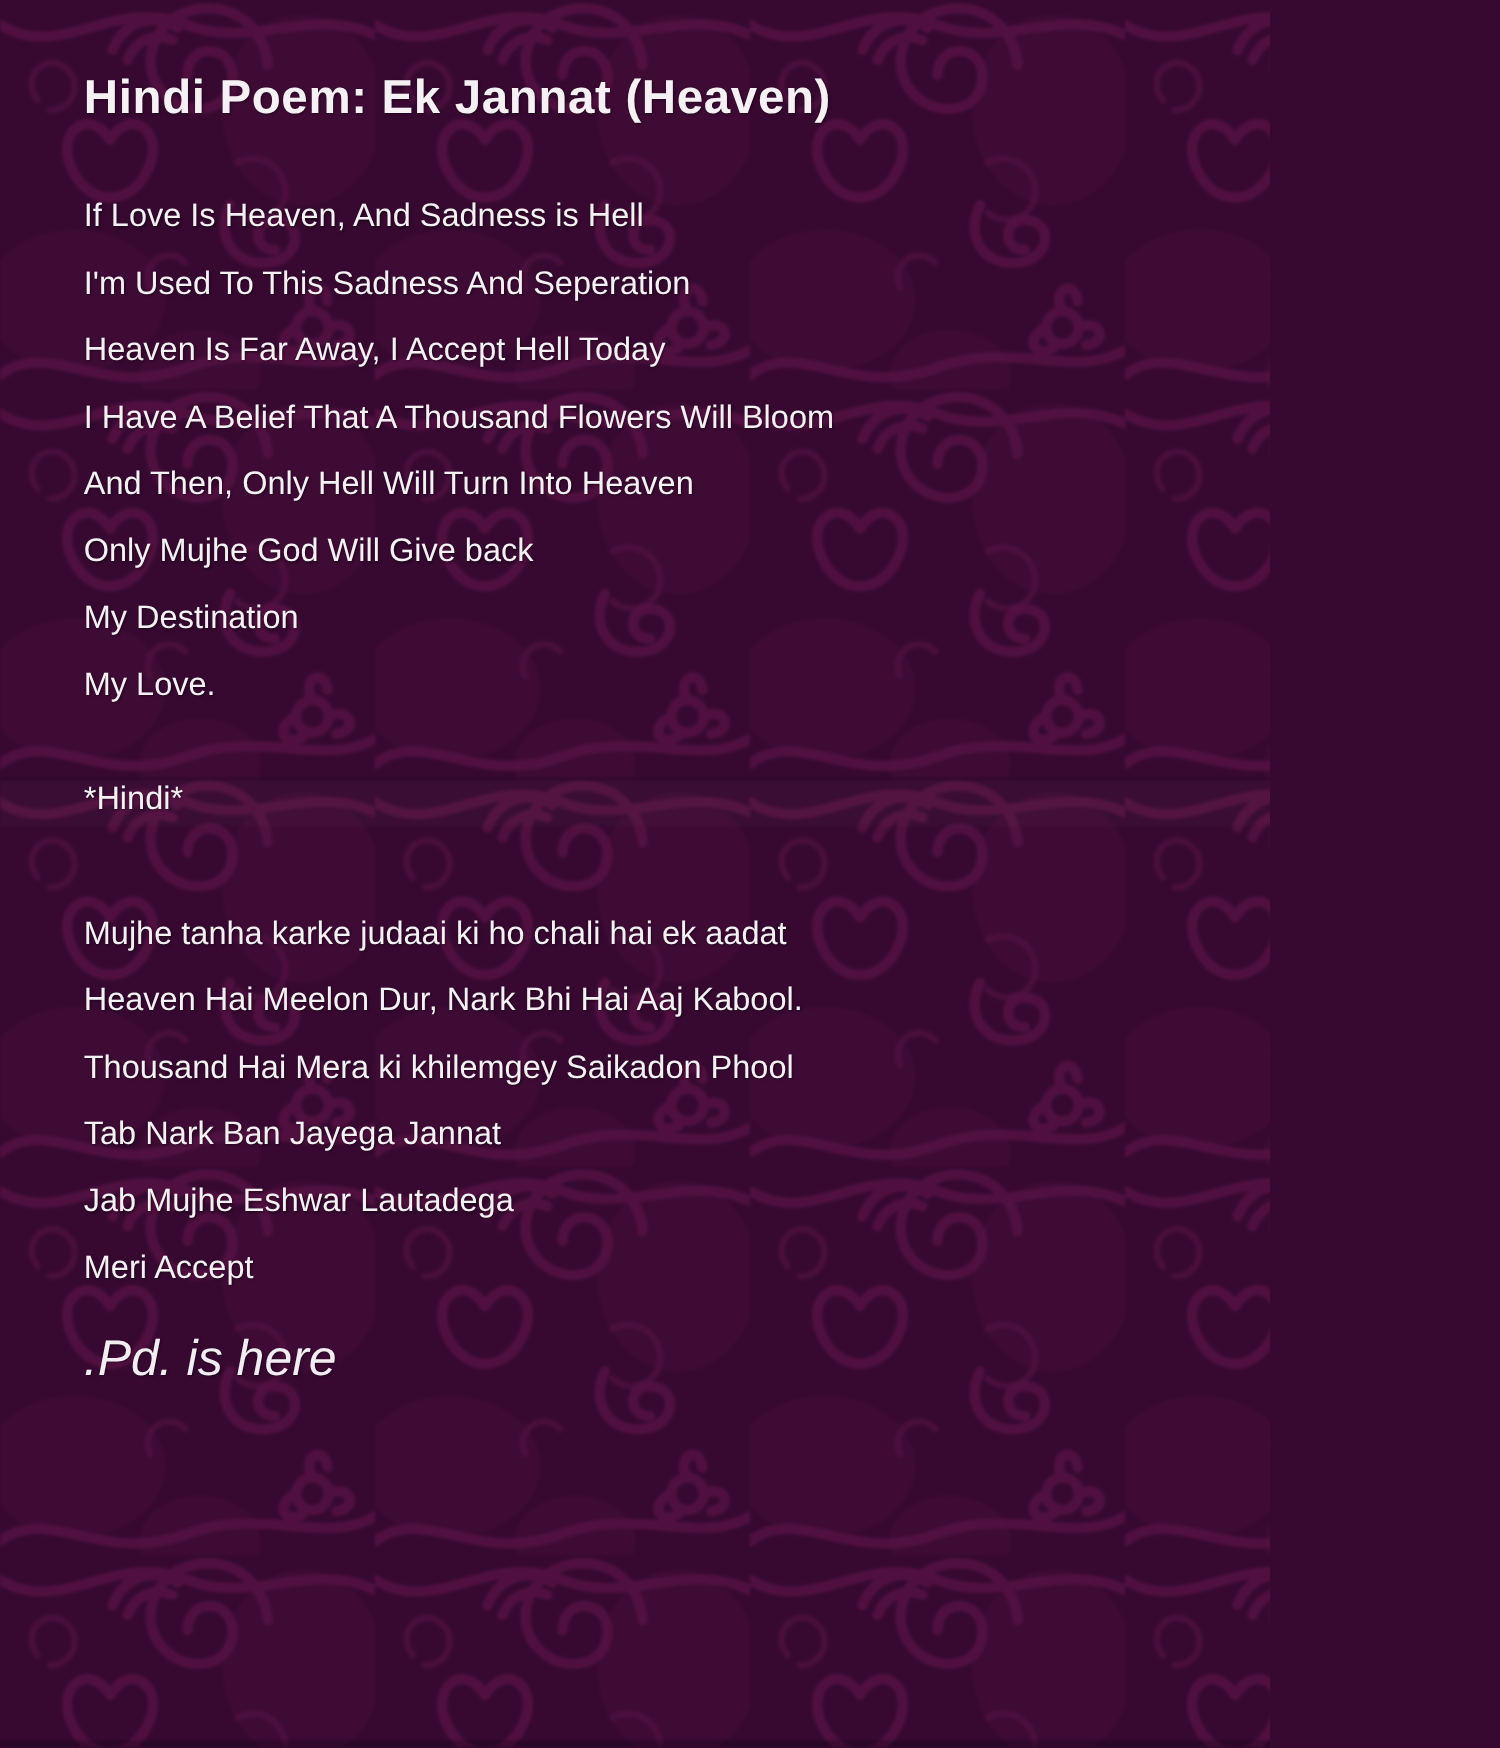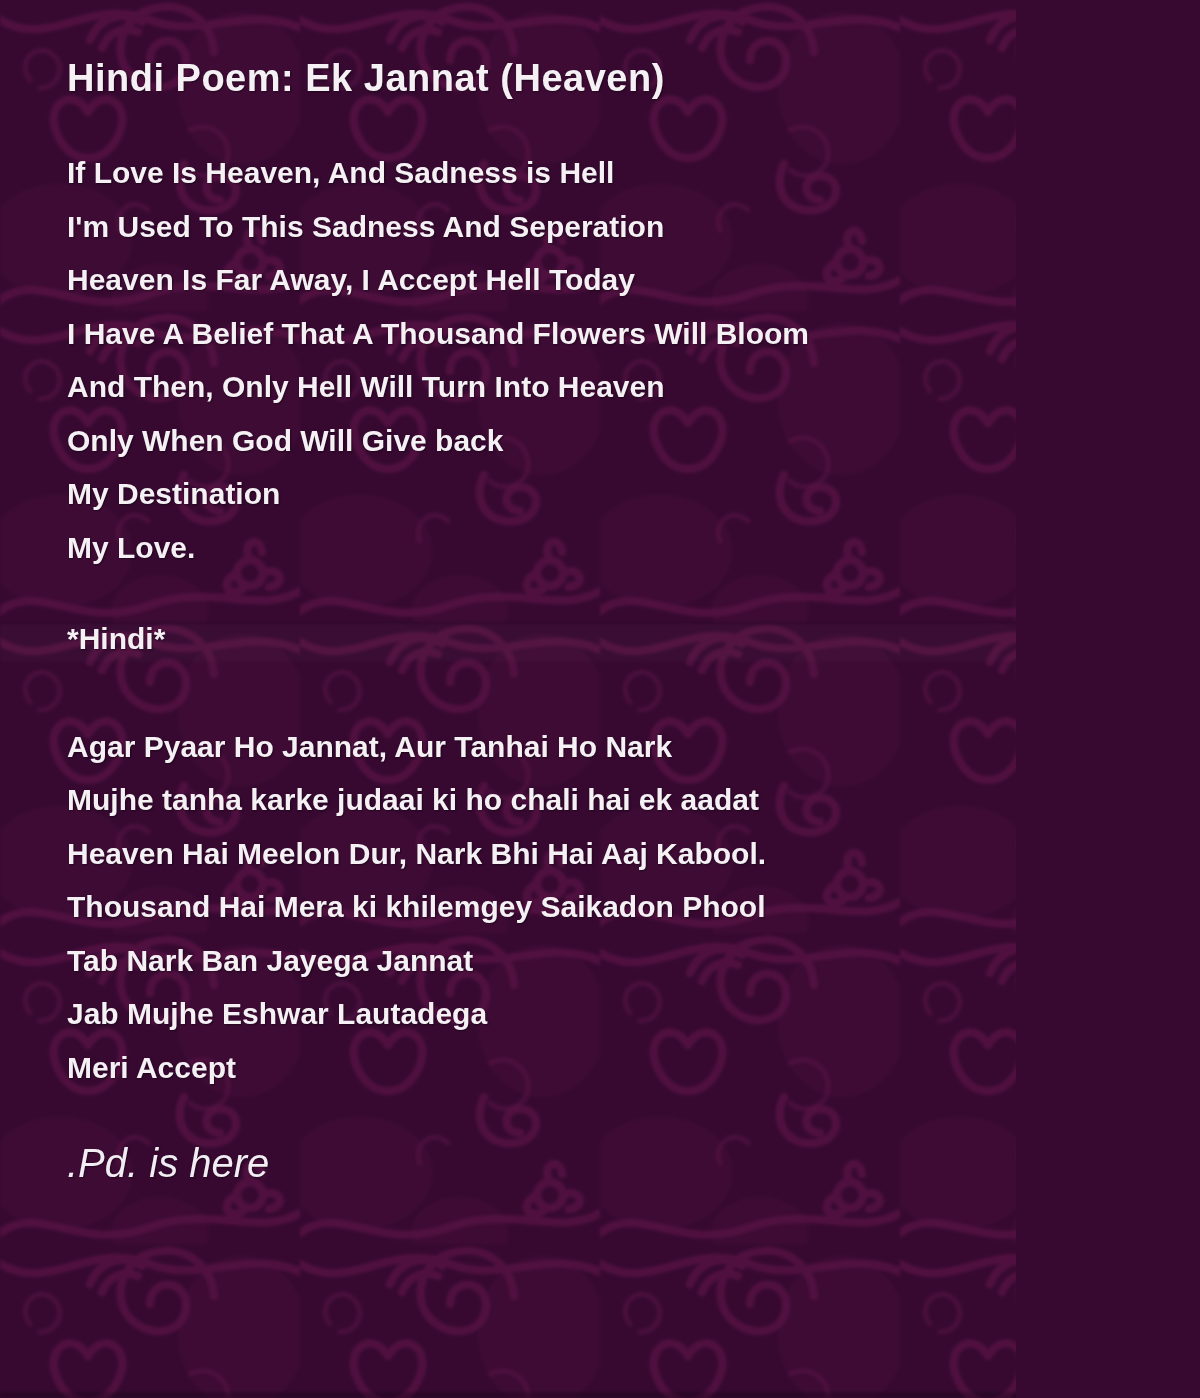--- a/index.html
+++ b/index.html
@@ -39,29 +39,29 @@
     font-weight:bold;
     line-height:44px;
     letter-spacing:0.5px;
     text-shadow:1px 1px 2px rgba(0,0,0,0.45);
     white-space:nowrap;
   }
   .stanza{display:block;}
   .stanza-english{margin-top:46px;}
   .stanza-hindi{margin-top:54px;}
   .poem-line, .marker{
-    font-size:30px;
-    font-weight:bold;
+    font-size:26px;
+    font-weight:normal;
     line-height:53.5px;
     text-shadow:1px 1px 2px rgba(0,0,0,0.45);
     white-space:nowrap;
   }
   .marker{margin-top:38px;}
   .signature{
-    margin-top:44px;
+    margin-top:21px;
     font-size:40px;
     font-style:italic;
     font-weight:normal;
     line-height:50px;
     color:#f1edf3;
     text-shadow:1px 1px 2px rgba(0,0,0,0.4);
     white-space:nowrap;
   }
 </style>
 </head>
@@ -108,29 +108,28 @@
   <div class="content">
 
     <div class="title">Hindi Poem: Ek Jannat (Heaven)</div>
 
     <div class="stanza stanza-english">
       <div class="poem-line">If Love Is Heaven, And Sadness is Hell</div>
       <div class="poem-line">I'm Used To This Sadness And Seperation</div>
       <div class="poem-line">Heaven Is Far Away, I Accept Hell Today</div>
       <div class="poem-line">I Have A Belief That A Thousand Flowers Will Bloom</div>
       <div class="poem-line">And Then, Only Hell Will Turn Into Heaven</div>
-      <div class="poem-line">Only When God Will Give back</div>
+      <div class="poem-line">Only Mujhe God Will Give back</div>
       <div class="poem-line">My Destination</div>
       <div class="poem-line">My Love.</div>
     </div>
 
     <div class="marker">*Hindi*</div>
 
     <div class="stanza stanza-hindi">
-      <div class="poem-line">Agar Pyaar Ho Jannat, Aur Tanhai Ho Nark</div>
       <div class="poem-line">Mujhe tanha karke judaai ki ho chali hai ek aadat</div>
       <div class="poem-line">Heaven Hai Meelon Dur, Nark Bhi Hai Aaj Kabool.</div>
       <div class="poem-line">Thousand Hai Mera ki khilemgey Saikadon Phool</div>
       <div class="poem-line">Tab Nark Ban Jayega Jannat</div>
       <div class="poem-line">Jab Mujhe Eshwar Lautadega</div>
       <div class="poem-line">Meri Accept</div>
     </div>
 
     <div class="signature">.Pd. is here</div>
 

